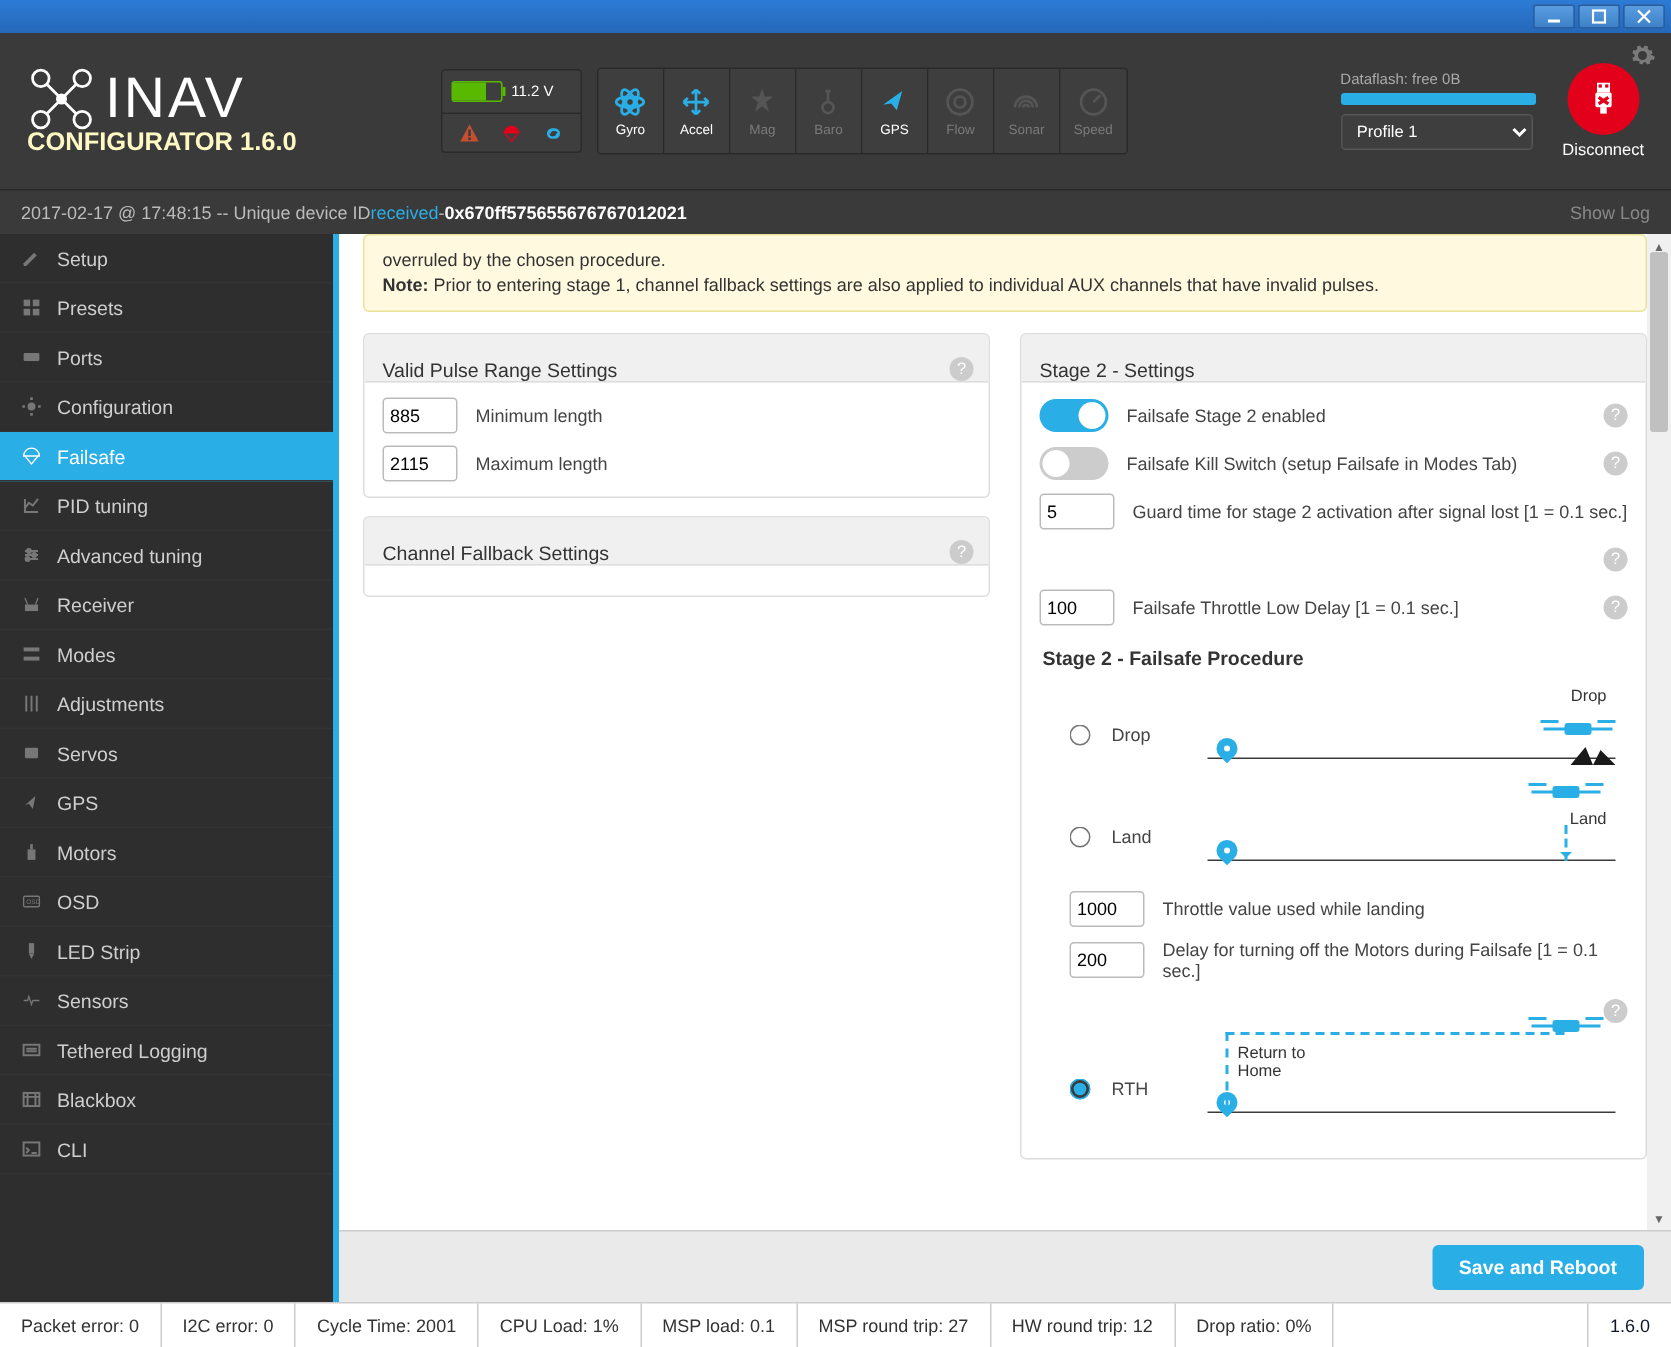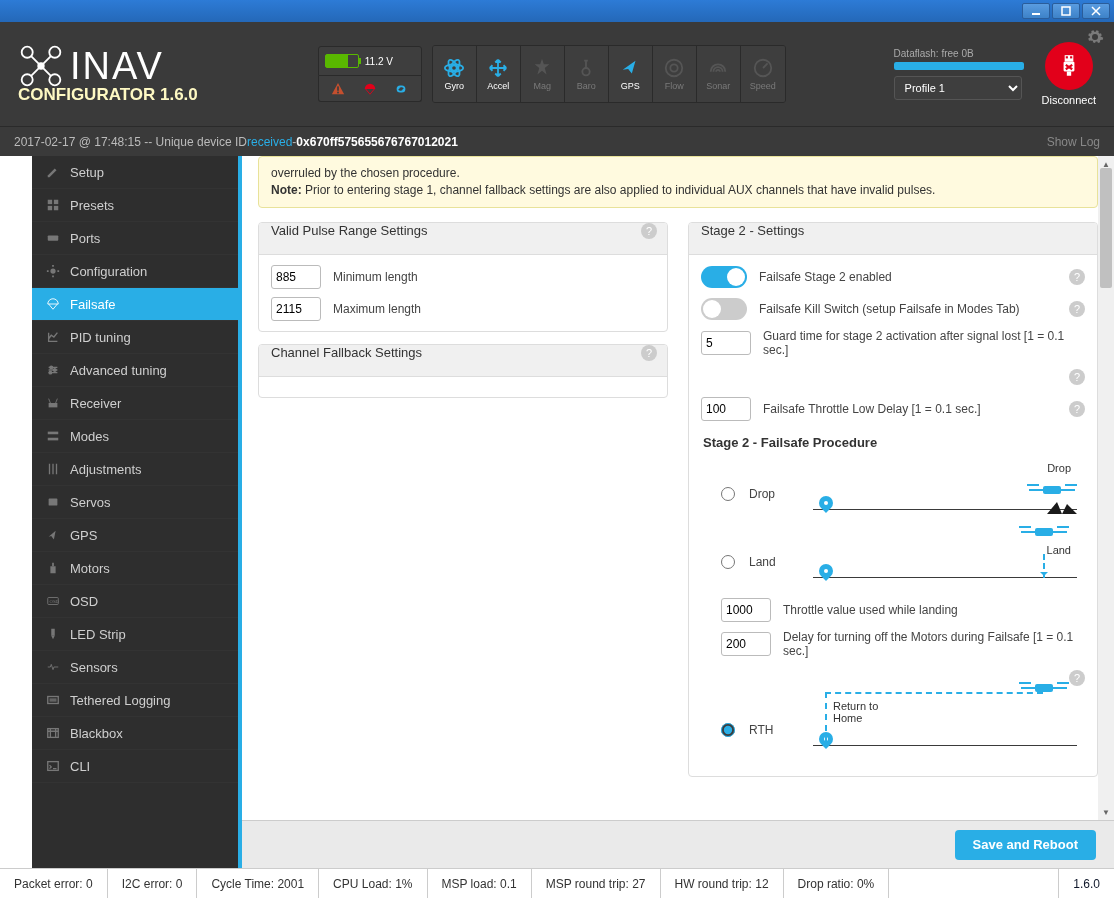--- a/index.html
+++ b/index.html
@@ -11,21 +11,21 @@
 .titlebar .win-btn svg { width: 10px; height: 10px; }
 
 
 .header { height: 104px; background: #3a3a3a; display: flex; align-items: center; padding: 0 18px; position: relative; }
 .logo-block { display: flex; flex-direction: column; }
 .logo-row { display: flex; align-items: center; gap: 6px; color: #fff; }
 .logo-text { font-size: 38px; font-weight: 300; color: #fff; letter-spacing: 2px; }
 .logo-sub { font-size: 17px; color: #fef9c3; margin-top: -4px; font-weight: bold; }
 .gear-top { position: absolute; top: 6px; right: 10px; color: #7a7a7a; cursor: pointer; }
 
-.bat-box { margin-left: 120px; width: 104px; text-align: center; }
+.bat-box { margin-left: 96px; width: 94px; text-align: center; }
 .bat-top { height: 30px; background: #3e3e3e; border: 1px solid #2a2a2a; border-radius: 3px 3px 0 0; display: flex; align-items: center; padding: 0 6px; gap: 6px; }
 .bat-icon { width: 34px; height: 14px; border: 1px solid #59b800; border-radius: 2px; position: relative; }
 .bat-icon::after { content: ''; position: absolute; right: -3px; top: 3px; width: 2px; height: 6px; background: #59b800; }
 .bat-icon span { display: block; width: 70%; height: 100%; background: #59b800; }
 .bat-volt { color: #fff; font-size: 10px; }
 .bat-bot { height: 26px; background: #3e3e3e; border: 1px solid #2a2a2a; border-top: none; border-radius: 0 0 3px 3px; display: flex; align-items: center; justify-content: space-around; padding: 0 4px; }
 .bat-bot svg { width: 14px; height: 14px; }
 
 .sensor-strip { margin-left: 10px; display: flex; gap: 0; border: 1px solid #2a2a2a; border-radius: 3px; overflow: hidden; }
 .sensor { width: 44px; height: 56px; background: #3e3e3e; display: flex; flex-direction: column; align-items: center; justify-content: center; gap: 2px; border-right: 1px solid #2a2a2a; }
@@ -47,37 +47,37 @@
 .disc-btn span { font-size: 11px; color: #fff; }
 
 
 .logbar { height: 30px; background: #3a3a3a; border-top: 1px solid #2a2a2a; display: flex; align-items: center; padding: 0 14px; font-size: 12px; color: #bbb; }
 .logbar .rcv { color: #29aee6; }
 .logbar .uid { color: #fff; font-weight: bold; }
 .logbar .showlog { margin-left: auto; color: #888; cursor: pointer; }
 
 
 .body-row { display: flex; height: 712px; }
-.sidebar { width: 206px; background: #2e2e2e; overflow-y: auto; margin-left: 32px; }
+.sidebar { width: 222px; background: #2e2e2e; overflow-y: auto; }
 .side-item { height: 33px; display: flex; align-items: center; gap: 10px; padding: 0 14px; font-size: 13px; color: #cfcfcf; cursor: pointer; border-bottom: 1px solid #333; }
 .side-item.active { background: #29aee6; color: #fff; }
 .side-item svg { width: 14px; height: 14px; color: #777; flex-shrink: 0; }
 .side-item.active svg { color: #fff; }
 
 .main { flex: 1; background: #fff; display: flex; flex-direction: column; border-left: 4px solid #29aee6; position: relative; }
 .main-scroll { flex: 1; overflow-y: auto; position: relative; }
 .scroll-inner { padding: 0 16px 20px 16px; }
 .note-box { background: #fffadf; border: 1px solid #e8e29a; border-radius: 4px; padding: 8px 12px; font-size: 12px; color: #333; margin-bottom: 14px; line-height: 1.4; }
 .note-box strong { font-weight: bold; }
 
 .two-col { display: flex; gap: 20px; }
 .col { flex: 1; min-width: 0; }
 
 .panel { border: 1px solid #ddd; border-radius: 4px; margin-bottom: 12px; overflow: hidden; }
-.panel-head { background: #f0f0f0; height: 32px; display: flex; align-items: flex-start; padding: 0 12px; font-size: 13px; color: #333; border-bottom: 1px solid #ddd; position: relative; }
+.panel-head { background: #f0f0f0; height: 32px; display: flex; align-items: flex-end; padding: 0 12px; font-size: 13px; color: #333; border-bottom: 1px solid #ddd; position: relative; }
 .panel-head .help { position: absolute; right: 10px; width: 16px; height: 16px; border-radius: 50%; background: #ccc; color: #fff; font-size: 11px; display: flex; align-items: center; justify-content: center; cursor: pointer; }
 .panel-body { padding: 10px 12px; }
 
 .field-row { display: flex; align-items: center; gap: 12px; margin-bottom: 8px; font-size: 12px; color: #444; position: relative; min-height: 24px; }
 .field-row:last-child { margin-bottom: 0; }
 .num-input { width: 50px; height: 24px; border: 1px solid #bbb; font-size: 12px; padding: 0 2px 0 4px; border-radius: 3px; }
 .row-help { margin-left: auto; width: 16px; height: 16px; border-radius: 50%; background: #ccc; color: #fff; font-size: 11px; display: flex; align-items: center; justify-content: center; cursor: pointer; }
 
 .toggle { width: 46px; height: 22px; border-radius: 11px; background: #ccc; position: relative; cursor: pointer; flex-shrink: 0; }
 .toggle::after { content: ''; position: absolute; width: 18px; height: 18px; border-radius: 50%; background: #fff; top: 2px; left: 2px; transition: left .1s; }

